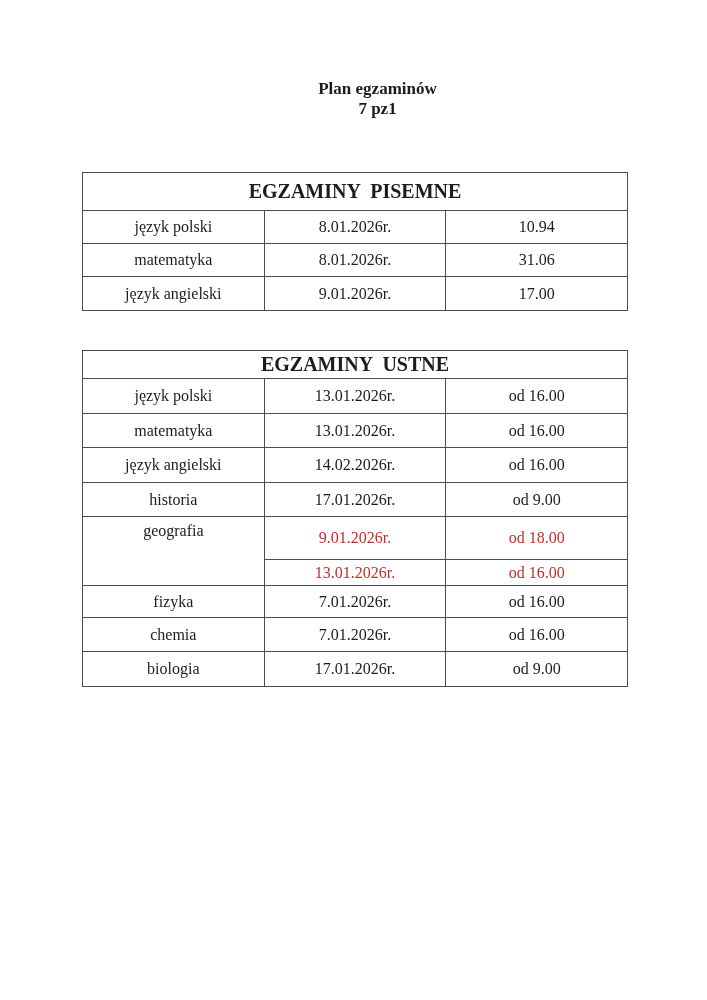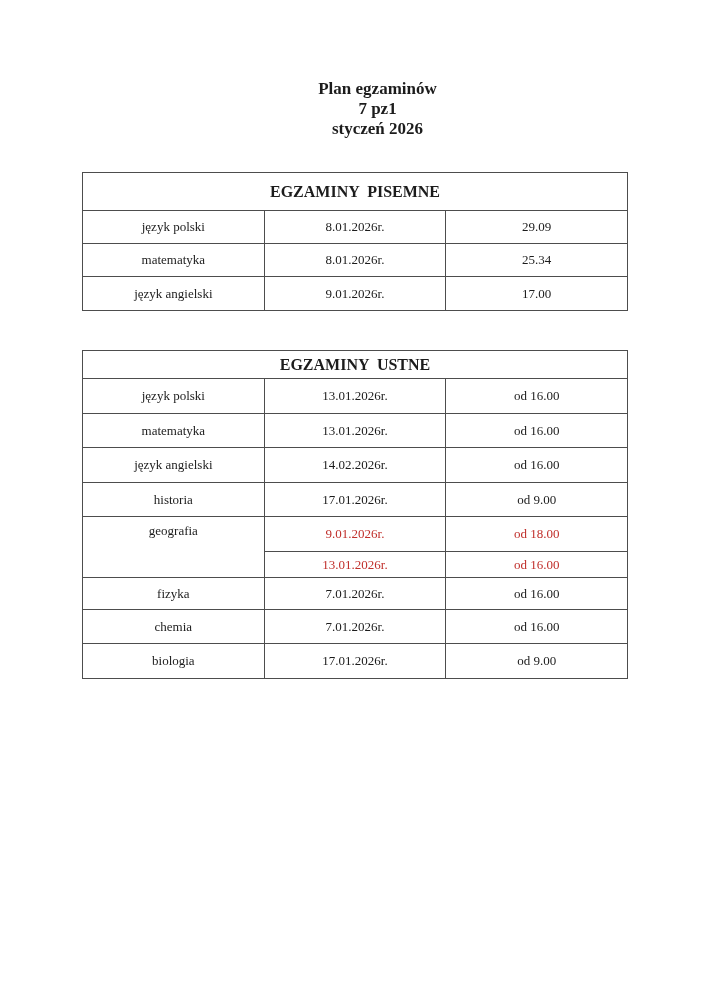--- a/index.html
+++ b/index.html
@@ -33,71 +33,70 @@
     position:absolute;
     left:82px;
   }
   .tbl-written{top:172px;}
   .tbl-oral{top:350px;}
   col.c{width:33.33%;}
   td{
     border:1px solid var(--border);
     text-align:center;
     vertical-align:middle;
-    font-size:13px;
+    font-size:16px;
     color:var(--ink);
     overflow:hidden;
   }
   td.hdr{
     font-weight:bold;
-    font-size:16px;
+    font-size:20px;
     white-space:pre;
   }
   tr.hr1{height:38px;}
   tr.r33{height:33px;}
   tr.r34{height:34px;}
   tr.r35{height:35px;}
   tr.r32{height:32px;margin-top:8px;}
   tr.hr2{height:28px;margin-top:32px;}
-  tr.geo1{height:35px;}
+  tr.geo1{height:43px;}
   tr.geo2{height:26px;}
   td.geo-subject{vertical-align:top;}
   td.geo-subject .inner{display:block;height:27px;line-height:27px;}
   td.red{color:var(--red);}
 </style>
 </head>
 <body>
 
 <div class="page">
 
   <div class="title-block">
     <div>Plan egzaminów</div>
     <div>7 pz1</div>
-    <div>styczeń 2026</div>
   </div>
 
   <table class="tbl-written">
     <colgroup>
         <col class="c">
         <col class="c">
         <col class="c">
       </colgroup>
     <tbody>
         <tr class="hr1">
       <td class="hdr" colspan="3">EGZAMINY  PISEMNE</td>
     </tr>
     <tr class="r33">
       <td>język polski</td>
       <td>8.01.2026r.</td>
-      <td>29.09</td>
+      <td>10.94</td>
     </tr>
     <tr class="r33">
       <td>matematyka</td>
       <td>8.01.2026r.</td>
-      <td>25.34</td>
+      <td>31.06</td>
     </tr>
     <tr class="r34">
       <td>język angielski</td>
       <td>9.01.2026r.</td>
       <td>17.00</td>
     </tr>
   </tbody>
     </table>
 
   <table class="tbl-oral">

